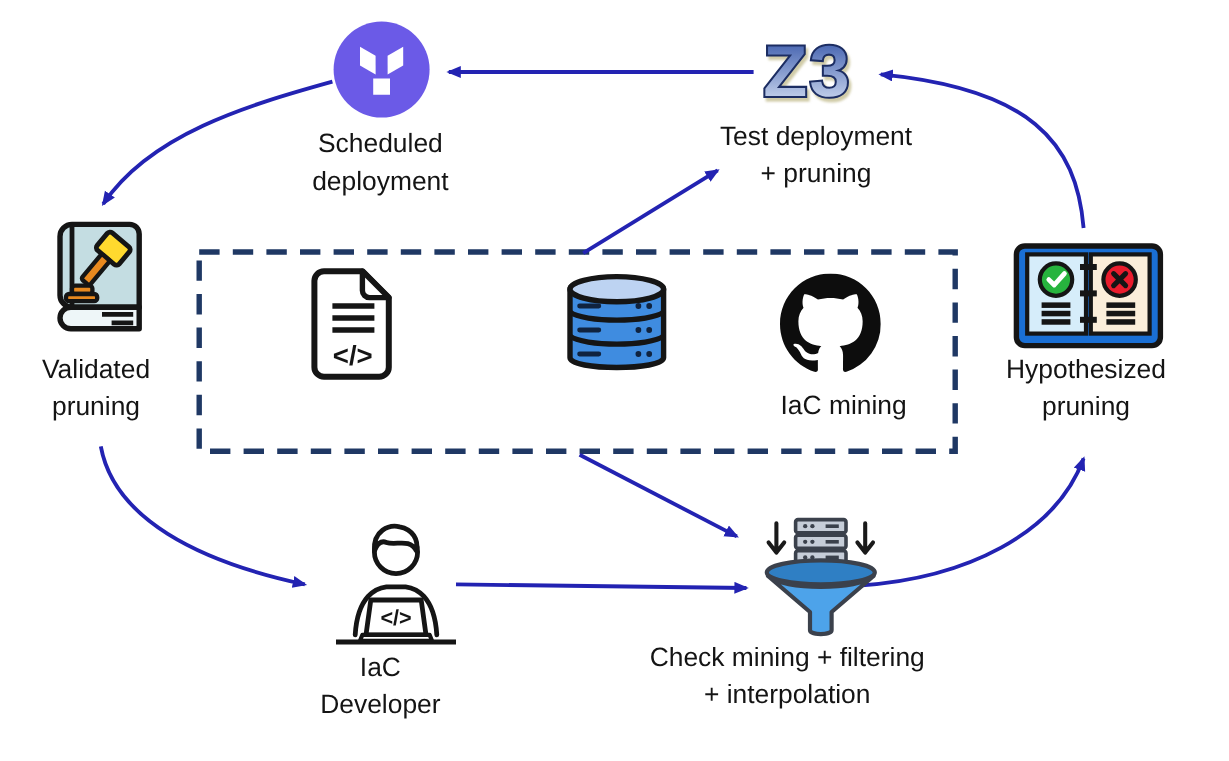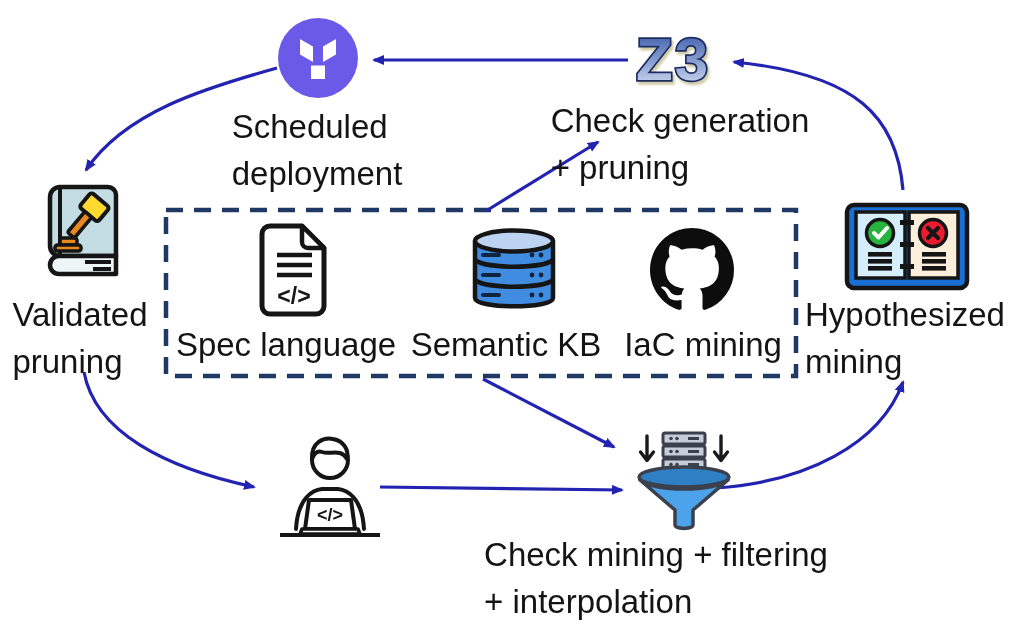--- a/index.html
+++ b/index.html
@@ -1,19 +1,19 @@
 <!DOCTYPE html>
 <html><head>
 <meta charset="utf-8">
 <style>
   html,body{margin:0;padding:0;background:#fff;}
   .canvas{position:relative;width:1024px;height:634px;background:#ffffff;overflow:hidden;
           font-family:"Liberation Sans", sans-serif;}
-  .lbl{position:absolute;transform:translateX(-50%);text-align:left;
-       font-size:33px;line-height:1.42;color:#141414;white-space:pre-line;}
+  .lbl{position:absolute;transform:translateX(-50%);text-align:center;
+       font-size:22px;line-height:1.42;color:#141414;white-space:pre-line;}
   .node{position:absolute;}
   svg{display:block;}
   .arrows{position:absolute;left:0;top:0;pointer-events:none;}
   .z3wrap{position:absolute;left:608px;top:22px;}
 </style>
 </head>
 <body>
 
 <div class="canvas">
 
@@ -53,21 +53,21 @@
     <svg width="130" height="76" viewBox="0 0 130 76">
       <defs>
         <linearGradient id="z3g" x1="0" y1="0" x2="0" y2="1">
           <stop offset="0" stop-color="#2e4fa5"></stop>
           <stop offset="1" stop-color="#dde7f7"></stop>
         </linearGradient>
       </defs>
       <text x="65" y="58" text-anchor="middle" font-size="60" font-weight="bold" letter-spacing="2" fill="url(#z3g)" stroke="#1c2d62" stroke-width="3.4" paint-order="stroke" style="filter:drop-shadow(2px 3px 1px rgba(170,160,95,.55))">Z3</text>
     </svg>
   </div>
-  <div class="lbl" style="left:680px;top:98px">Check generation
+  <div class="lbl" style="left:680px;top:98px">Test deployment
 + pruning</div>
 
   <svg class="node" style="left:38px;top:182px" width="90" height="98" viewBox="0 0 90 98">
     <path d="M22 5 h48 a8 8 0 0 1 8 8 v61 H22 a10 10 0 0 1 -10 -10 V15 a10 10 0 0 1 10 -10 z" fill="#c4dde2" stroke="#151515" stroke-width="4.5" stroke-linejoin="round"></path>
     <line x1="22" y1="5" x2="22" y2="74" stroke="#151515" stroke-width="4"></line>
     <path d="M21 74 H78 V92 H21 a9 9 0 0 1 0 -18 z" fill="#eef6f8" stroke="#151515" stroke-width="4.5" stroke-linejoin="round"></path>
     <line x1="47" y1="80" x2="73" y2="80" stroke="#151515" stroke-width="4"></line>
     <line x1="55" y1="87" x2="73" y2="87" stroke="#151515" stroke-width="4"></line>
     <g>
       <g transform="translate(49,34) rotate(40)">
@@ -95,67 +95,67 @@
     <g fill="#151515">
       <rect x="25" y="56" width="24" height="4.6"></rect>
         <rect x="25" y="63" width="24" height="4.6"></rect>
       <rect x="25" y="70" width="24" height="4.6"></rect>
       <rect x="79" y="56" width="24" height="4.6"></rect>
         <rect x="79" y="63" width="24" height="4.6"></rect>
       <rect x="79" y="70" width="24" height="4.6"></rect>
     </g>
   </svg>
   <div class="lbl" style="left:905px;top:292px">Hypothesized
-mining</div>
+pruning</div>
 
   <svg class="node" style="left:256px;top:222px" width="76" height="96" viewBox="0 0 76 96">
     <path d="M14 4 h32 l22 22 v58 a8 8 0 0 1 -8 8 H14 a8 8 0 0 1 -8 -8 V12 a8 8 0 0 1 8 -8 z" fill="#ffffff" stroke="#151515" stroke-width="5" stroke-linejoin="round"></path>
     <path d="M46 4 l22 22 H52 a6 6 0 0 1 -6 -6 z" fill="#ffffff" stroke="#151515" stroke-width="4.5" stroke-linejoin="round"></path>
     <line x1="21" y1="33" x2="56" y2="33" stroke="#151515" stroke-width="4.5"></line>
     <line x1="21" y1="43" x2="56" y2="43" stroke="#151515" stroke-width="4.5"></line>
     <line x1="21" y1="53" x2="56" y2="53" stroke="#151515" stroke-width="4.5"></line>
     <text x="38" y="82" text-anchor="middle" font-size="23" font-weight="bold" font-family="Liberation Sans, sans-serif" fill="#151515">&lt;/&gt;</text>
   </svg>
-  <div class="lbl" style="left:286px;top:322px">Spec language</div>
 
   <svg class="node" style="left:466px;top:224px" width="96" height="92" viewBox="0 0 96 92">
     <path d="M9 17 C9 6 87 6 87 17 V74 C87 85 9 85 9 74 Z" fill="#3f8ce0" stroke="#151515" stroke-width="4.5"></path>
     <path d="M9 36 C20 45 76 45 87 36" fill="none" stroke="#151515" stroke-width="4.5"></path>
     <path d="M9 56 C20 65 76 65 87 56" fill="none" stroke="#151515" stroke-width="4.5"></path>
     <ellipse cx="48" cy="17" rx="39" ry="10.5" fill="#bdd3f2" stroke="#151515" stroke-width="4.5"></ellipse>
     <g stroke="#10233f" stroke-width="4" stroke-linecap="round">
       <line x1="17" y1="31" x2="33" y2="31"></line>
         <line x1="17" y1="51" x2="33" y2="51"></line>
       <line x1="17" y1="71" x2="33" y2="71"></line>
     </g>
     <g fill="#10233f">
       <circle cx="66" cy="31" r="2.4"></circle>
         <circle cx="75" cy="31" r="2.4"></circle>
       <circle cx="66" cy="51" r="2.4"></circle>
         <circle cx="75" cy="51" r="2.4"></circle>
       <circle cx="66" cy="71" r="2.4"></circle>
         <circle cx="75" cy="71" r="2.4"></circle>
     </g>
   </svg>
-  <div class="lbl" style="left:506px;top:322px">Semantic KB</div>
 
   <svg class="node" style="left:650px;top:228px" width="84" height="84" viewBox="0 0 84 84">
     <path transform="scale(3.5)" fill="#0d0d0d" d="M12 0C5.37 0 0 5.37 0 12c0 5.31 3.435 9.795 8.205 11.385.6.105.825-.255.825-.57 0-.285-.015-1.23-.015-2.235-3.015.555-3.795-.735-4.035-1.41-.135-.345-.72-1.41-1.23-1.695-.42-.225-1.02-.78-.015-.795.945-.015 1.62.87 1.845 1.23 1.08 1.815 2.805 1.305 3.495.99.105-.78.42-1.305.765-1.605-2.67-.3-5.46-1.335-5.46-5.925 0-1.305.465-2.385 1.23-3.225-.12-.3-.54-1.53.12-3.18 0 0 1.005-.315 3.3 1.23.96-.27 1.98-.405 3-.405s2.04.135 3 .405c2.295-1.56 3.3-1.23 3.3-1.23.66 1.65.24 2.88.12 3.18.765.84 1.23 1.905 1.23 3.225 0 4.605-2.805 5.625-5.475 5.925.435.375.81 1.095.81 2.22 0 1.605-.015 2.895-.015 3.3 0 .315.225.69.825.57A12.02 12.02 0 0024 12c0-6.63-5.37-12-12-12z"></path>
   </svg>
   <div class="lbl" style="left:703px;top:322px">IaC mining</div>
 
   <svg class="node" style="left:278px;top:430px" width="104" height="112" viewBox="0 0 104 112">
     <circle cx="52" cy="30" r="18" fill="#ffffff" stroke="#151515" stroke-width="4"></circle>
     <path d="M34 29 C33 12 46 7 55 9 C66 11 71 20 69 29 C63 18 52 25 44 22 C39 20 36 24 34 29 Z" fill="#ffffff" stroke="#151515" stroke-width="4" stroke-linejoin="round"></path>
     <path d="M18 99 C20 66 36 60 44 59 L60 59 C68 60 84 66 86 99" fill="#ffffff" stroke="#151515" stroke-width="4" stroke-linecap="round"></path>
     <path d="M31 70 H73 L77 99 H27 Z" fill="#ffffff" stroke="#151515" stroke-width="4" stroke-linejoin="round"></path>
     <text x="52" y="91" text-anchor="middle" font-size="18" font-weight="bold" font-family="Liberation Sans, sans-serif" fill="#151515">&lt;/&gt;</text>
     <path d="M24 99 H80 L82 104 H22 Z" fill="#ffffff" stroke="#151515" stroke-width="3.5" stroke-linejoin="round"></path>
     <line x1="2" y1="105" x2="102" y2="105" stroke="#151515" stroke-width="4"></line>
   </svg>
+  <div class="lbl" style="left:317px;top:540px">IaC
+Developer</div>
 
   <svg class="node" style="left:626px;top:426px" width="116" height="108" viewBox="0 0 116 108">
     <g>
       <rect x="37" y="7" width="42" height="11" rx="2" fill="#c6cdd8" stroke="#3b414c" stroke-width="3"></rect>
       <rect x="37" y="20" width="42" height="11" rx="2" fill="#c6cdd8" stroke="#3b414c" stroke-width="3"></rect>
       <rect x="37" y="33" width="42" height="11" rx="2" fill="#c6cdd8" stroke="#3b414c" stroke-width="3"></rect>
       <g fill="#3b414c">
         <circle cx="45" cy="12.5" r="1.8"></circle>
           <circle cx="51" cy="12.5" r="1.8"></circle>
         <circle cx="45" cy="25.5" r="1.8"></circle>

